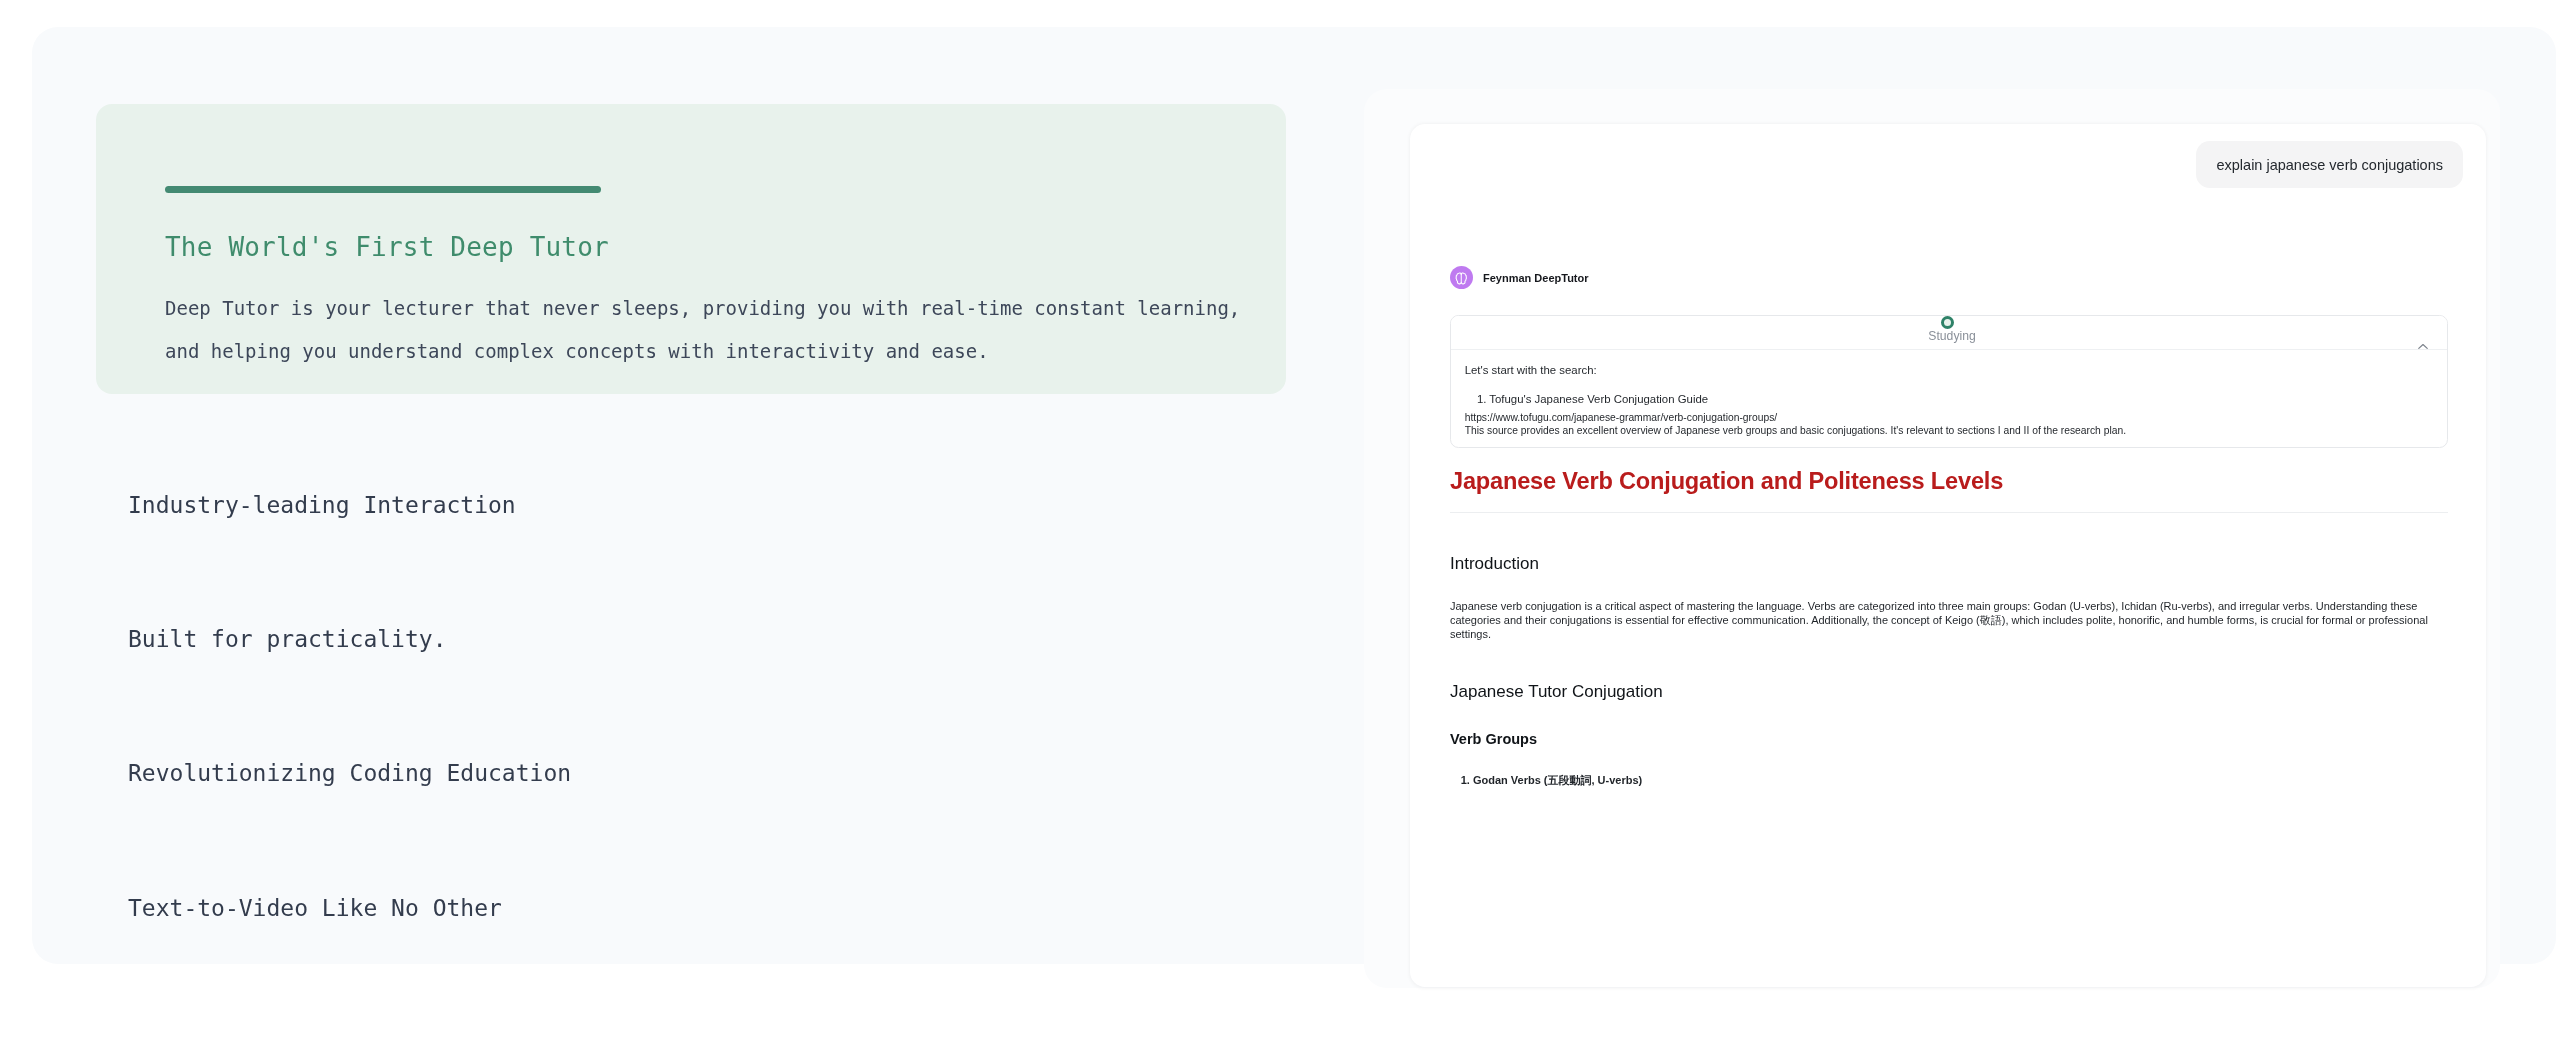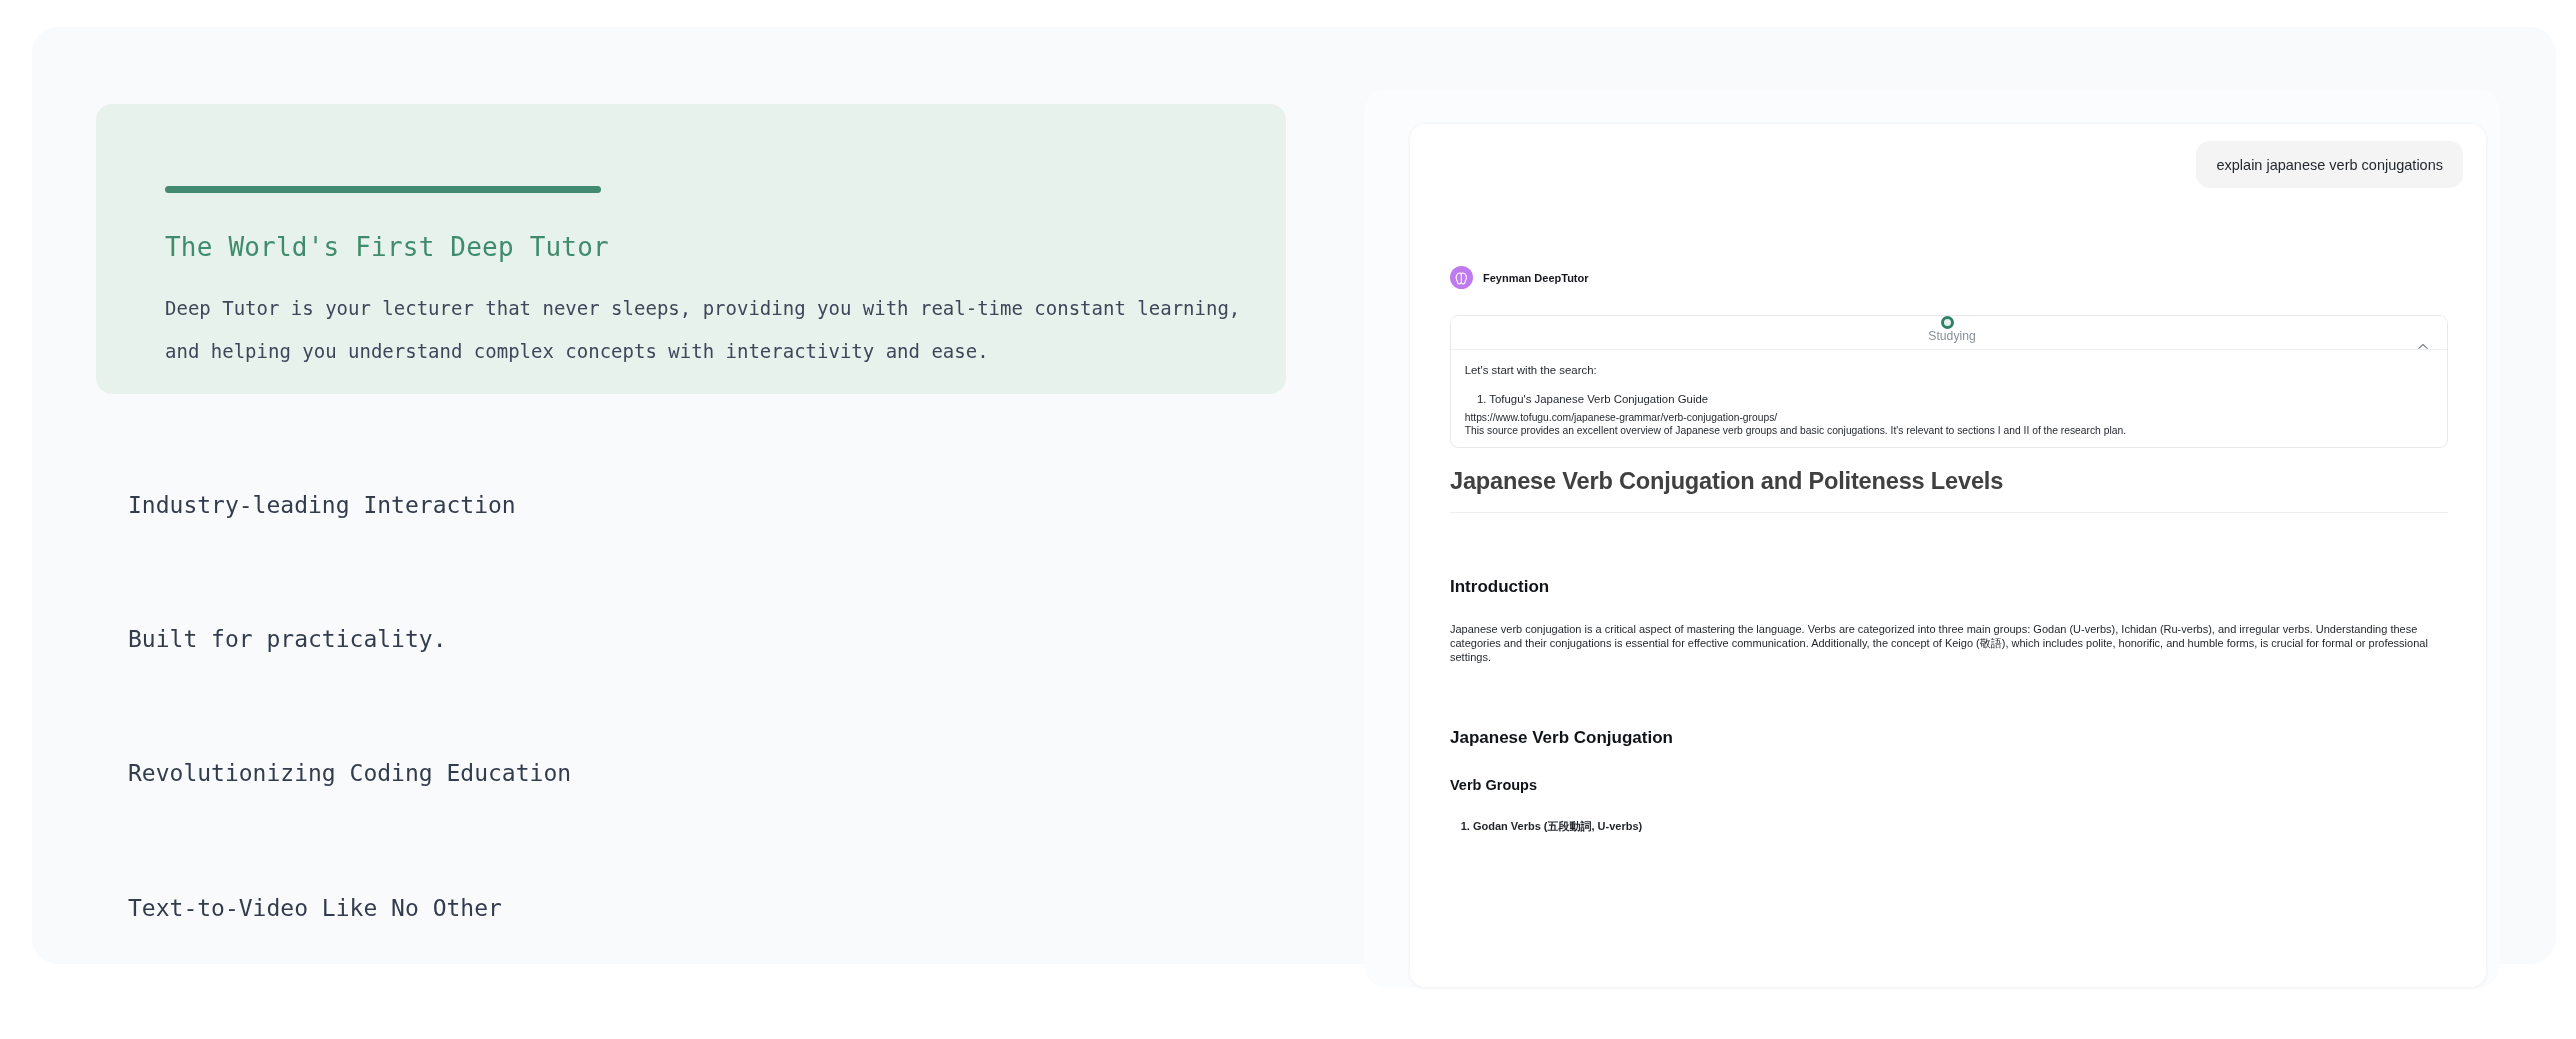--- a/index.html
+++ b/index.html
@@ -201,30 +201,30 @@
 
   
   #article {
     position: absolute;
     left: 40px; top: 344px;
     width: 998px;
   }
   #article-title {
     font-size: 23.6px;
     font-weight: 700;
-    color: #404040;
+    color: #b91c1c;
     padding-bottom: 17px;
     border-bottom: 0.8px solid #eceef0;
     letter-spacing: -0.2px;
   }
   .article-h2 {
     font-size: 17px;
-    font-weight: 700;
+    font-weight: 400;
     color: #101418;
-    margin-top: 64px;
+    margin-top: 41px;
   }
   .article-h3 {
     font-size: 14.5px;
     font-weight: 700;
     color: #101418;
     margin-top: 29px;
   }
   .article-p {
     font-size: 11px;
     line-height: 14px;
@@ -296,21 +296,21 @@
             <div class="study-result-desc">This source provides an excellent overview of Japanese verb groups and basic conjugations. It's relevant to sections I and II of the research plan.</div>
           </div>
 
         </div>
       </div>
 
       <div id="article">
         <div id="article-title">Japanese Verb Conjugation and Politeness Levels</div>
         <div class="article-h2">Introduction</div>
         <div class="article-p">Japanese verb conjugation is a critical aspect of mastering the language. Verbs are categorized into three main groups: Godan (U-verbs), Ichidan (Ru-verbs), and irregular verbs. Understanding these categories and their conjugations is essential for effective communication. Additionally, the concept of Keigo (敬語), which includes polite, honorific, and humble forms, is crucial for formal or professional settings.</div>
-        <div class="article-h2">Japanese Verb Conjugation</div>
+        <div class="article-h2">Japanese Tutor Conjugation</div>
         <div class="article-h3">Verb Groups</div>
         <div class="article-li">1. Godan Verbs (五段動詞, U-verbs)</div>
       </div>
 
     </div>
   </div>
 
 </div>
 
 

